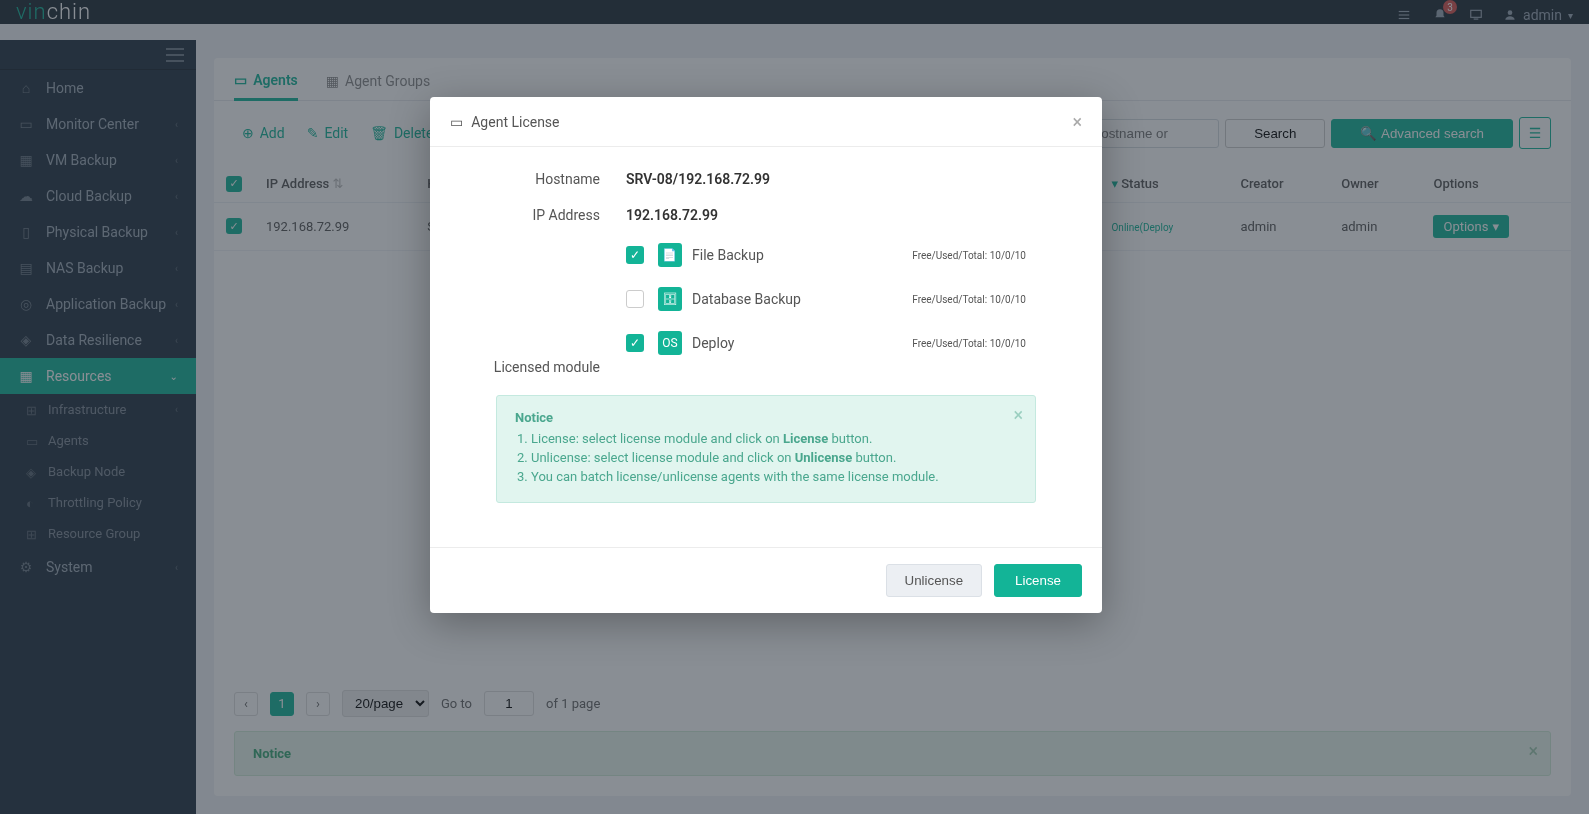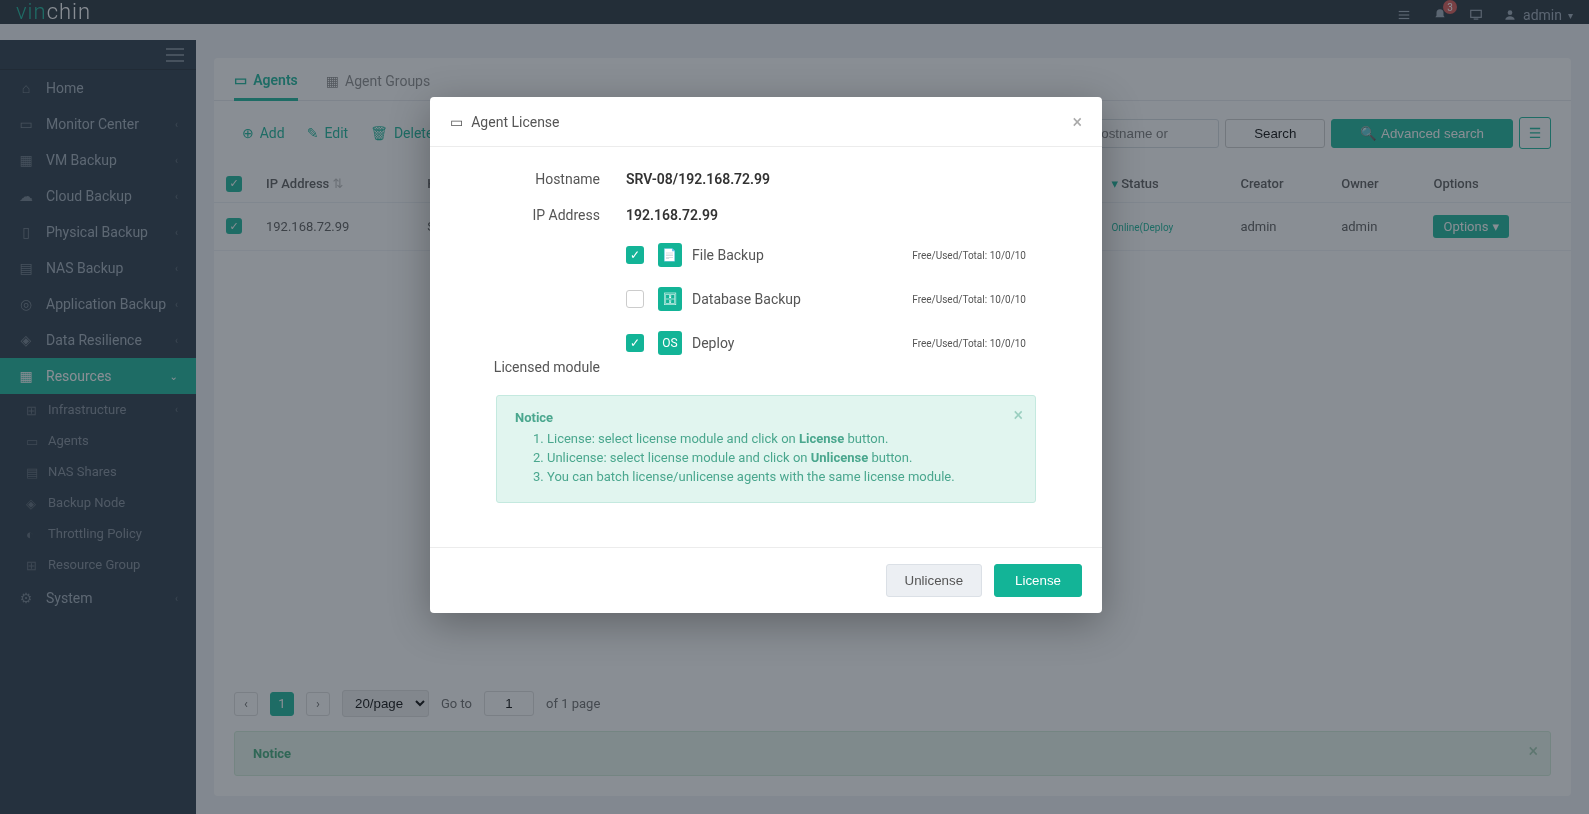--- a/index.html
+++ b/index.html
@@ -81,21 +81,21 @@
 .mod-row { display: flex; align-items: center; margin-bottom: 20px; }
 .mod-cb { width: 18px; height: 18px; border-radius: 3px; margin-right: 14px; display: inline-flex; align-items: center; justify-content: center; color: #fff; font-size: 12px; }
 .mod-cb.checked { background: #13b497; }
 .mod-cb.unchecked { background: #fff; border: 1px solid #ccc; }
 .mod-icon { width: 24px; height: 24px; background: #13b497; border-radius: 3px; margin-right: 10px; display: inline-flex; align-items: center; justify-content: center; color: #fff; font-size: 12px; }
 .mod-cb.unchecked + .mod-icon { background: #13b497; }
 .mod-row .mname { color: #555; }
 .mod-row .mstats { margin-left: auto; color: #555; font-size: 10px; padding-right: 40px; }
 .m-notice { background: #e1f5ef; border: 1px solid #c4e9df; border-radius: 3px; padding: 14px 18px; color: #4aa78e; font-size: 13px; margin: 10px 30px 20px; position: relative; }
 .m-notice .close-n { position: absolute; top: 8px; right: 12px; color: #9bcfc0; cursor: pointer; font-size: 18px; }
-.m-notice ol { margin-left: 32px; margin-top: 6px; }
+.m-notice ol { margin-left: 16px; margin-top: 6px; }
 .m-notice li { margin: 4px 0; }
 .modal-f { display: flex; justify-content: flex-end; gap: 12px; padding: 16px 20px; border-top: 1px solid #ececec; }
 .btn-plain { background: #eceff3; color: #555; border: 1px solid #dbe0e6; padding: 8px 18px; border-radius: 3px; cursor: pointer; }
 .btn-teal2 { background: #13b497; color: #fff; border: 1px solid #13b497; padding: 8px 20px; border-radius: 3px; cursor: pointer; }
 
 .svg-ico { width: 14px; height: 14px; fill: currentColor; }
 </style>
 </head>
 <body>
 
@@ -189,24 +189,20 @@
         <span class="chev">⌄</span>
       </div>
     <div class="sub-item">
         <span class="sico">⊞</span>
         <span>Infrastructure</span>
         <span class="chev">‹</span>
       </div>
     <div class="sub-item">
         <span class="sico">▭</span>
         <span>Agents</span>
-      </div>
-    <div class="sub-item">
-        <span class="sico">▤</span>
-        <span>NAS Shares</span>
       </div>
     <div class="sub-item">
         <span class="sico">◈</span>
         <span>Backup Node</span>
       </div>
     <div class="sub-item">
         <span class="sico">◐</span>
         <span>Throttling Policy</span>
       </div>
     <div class="sub-item">

